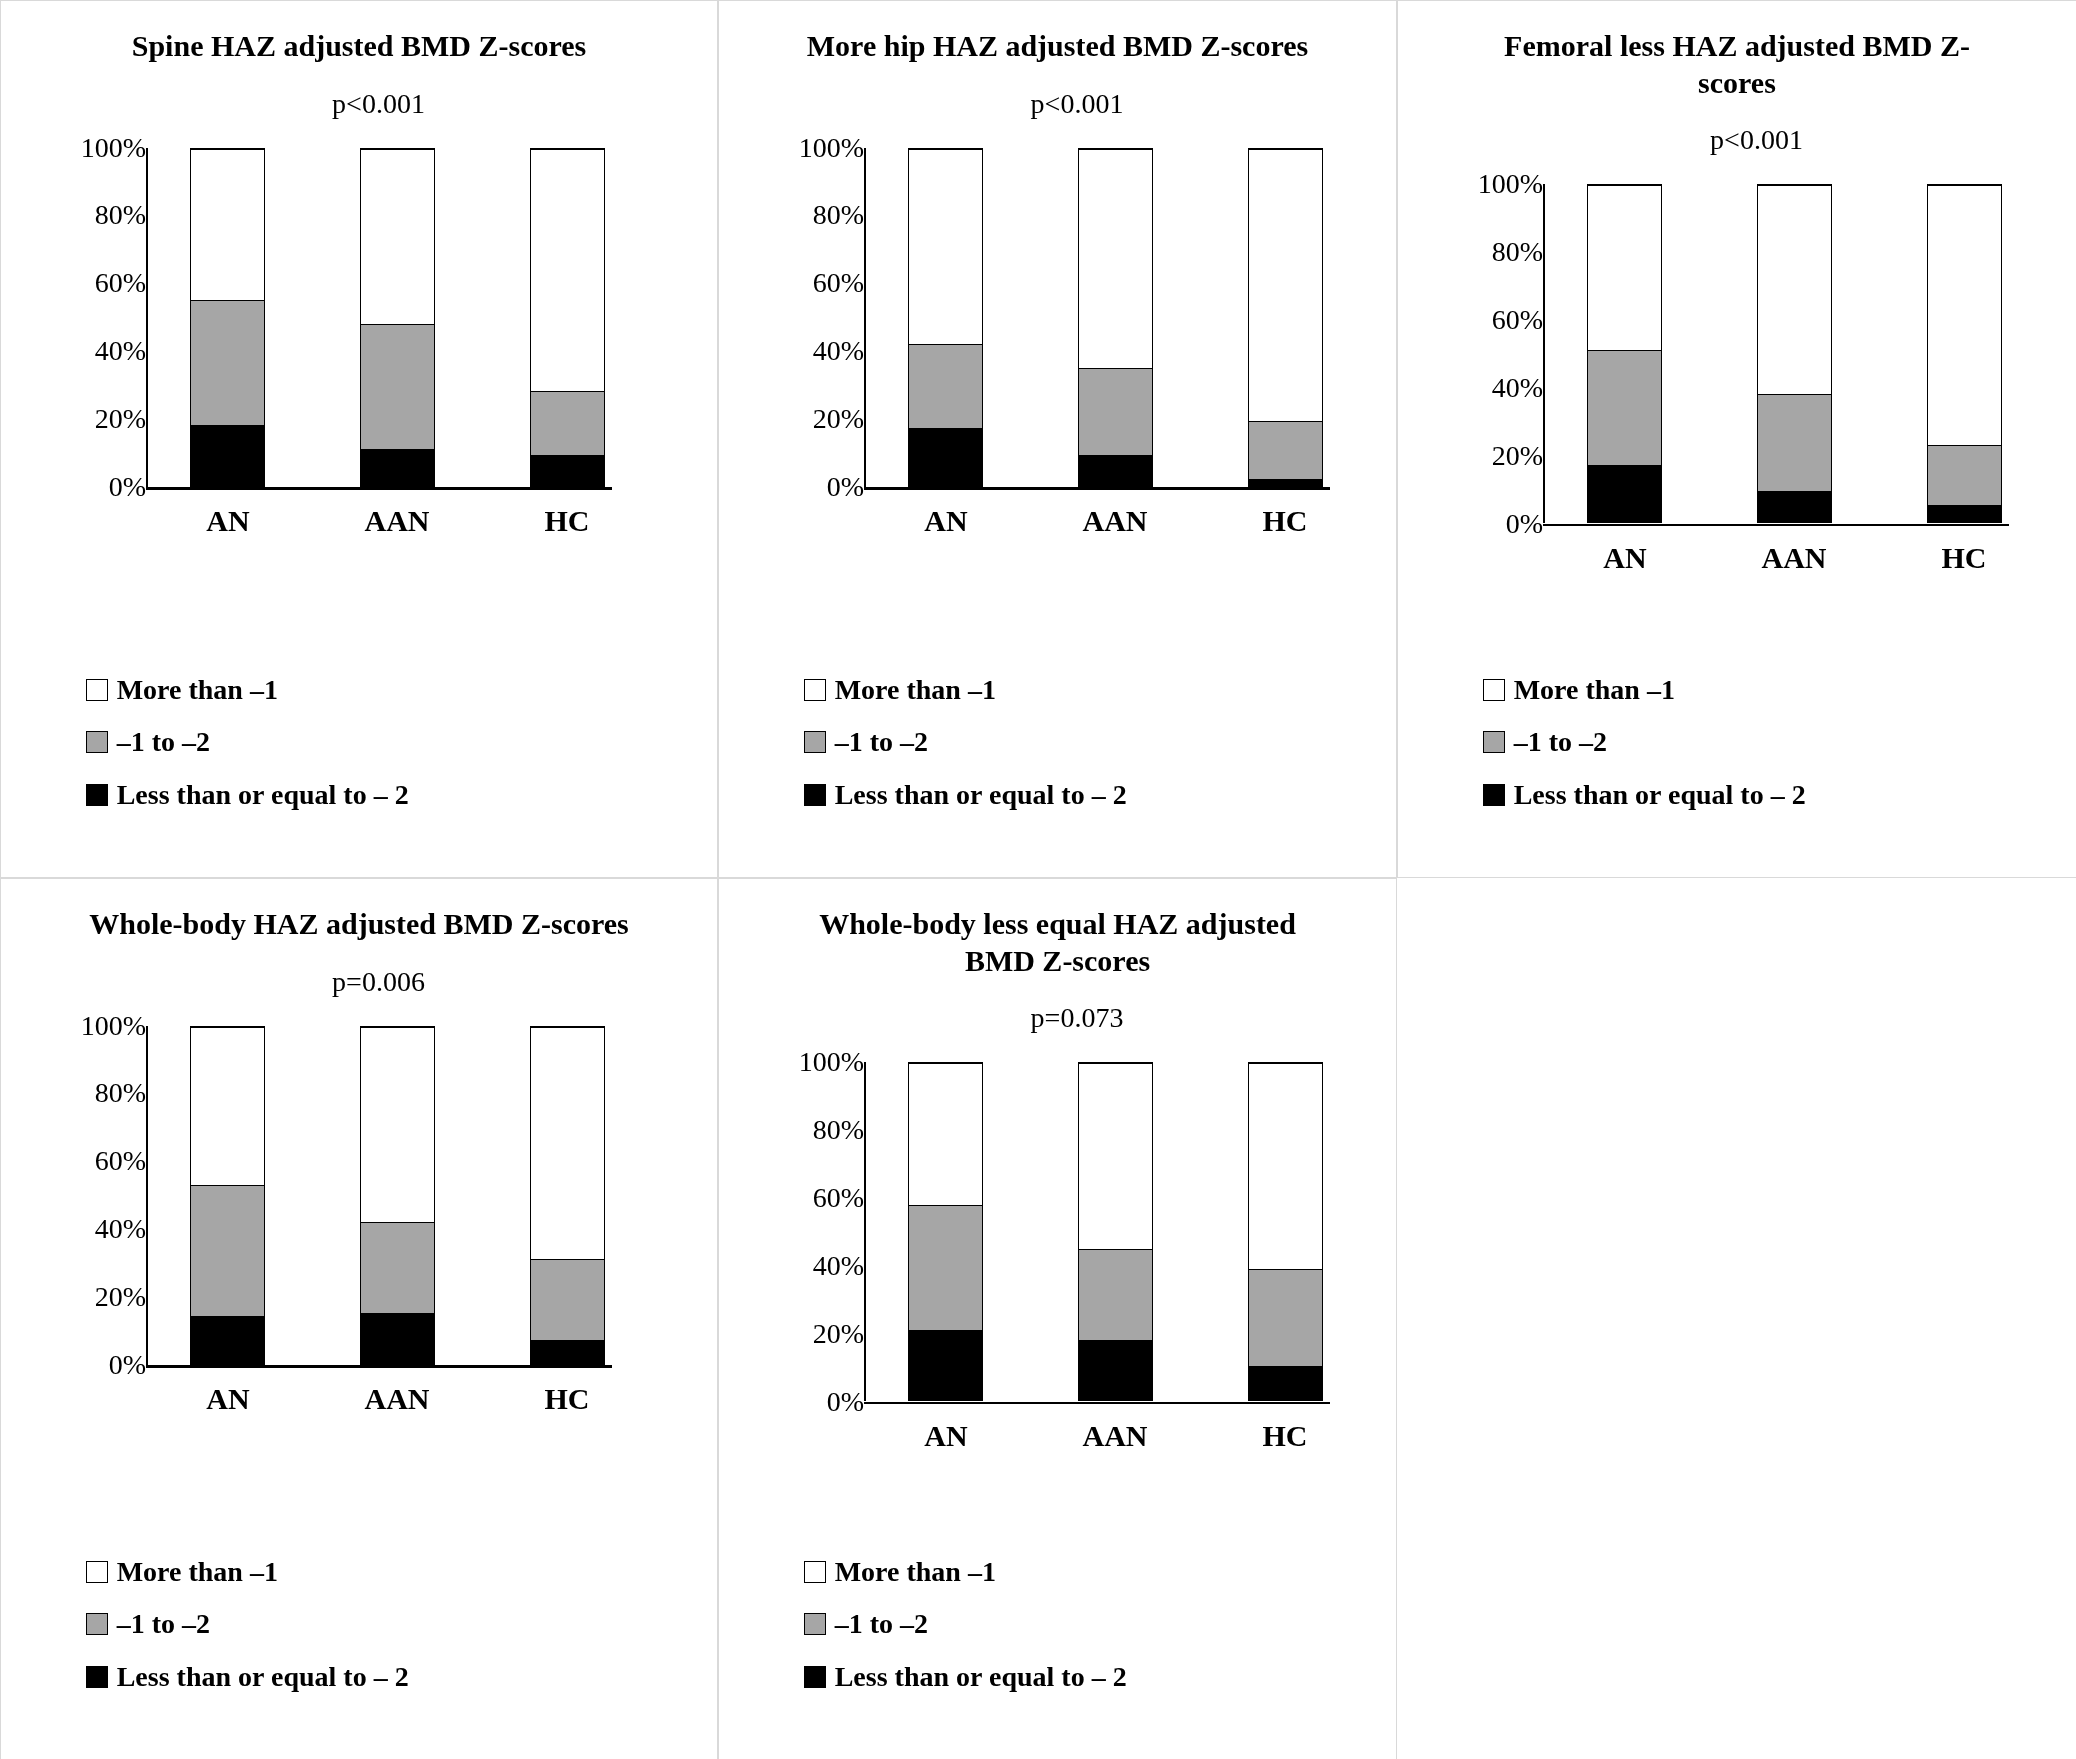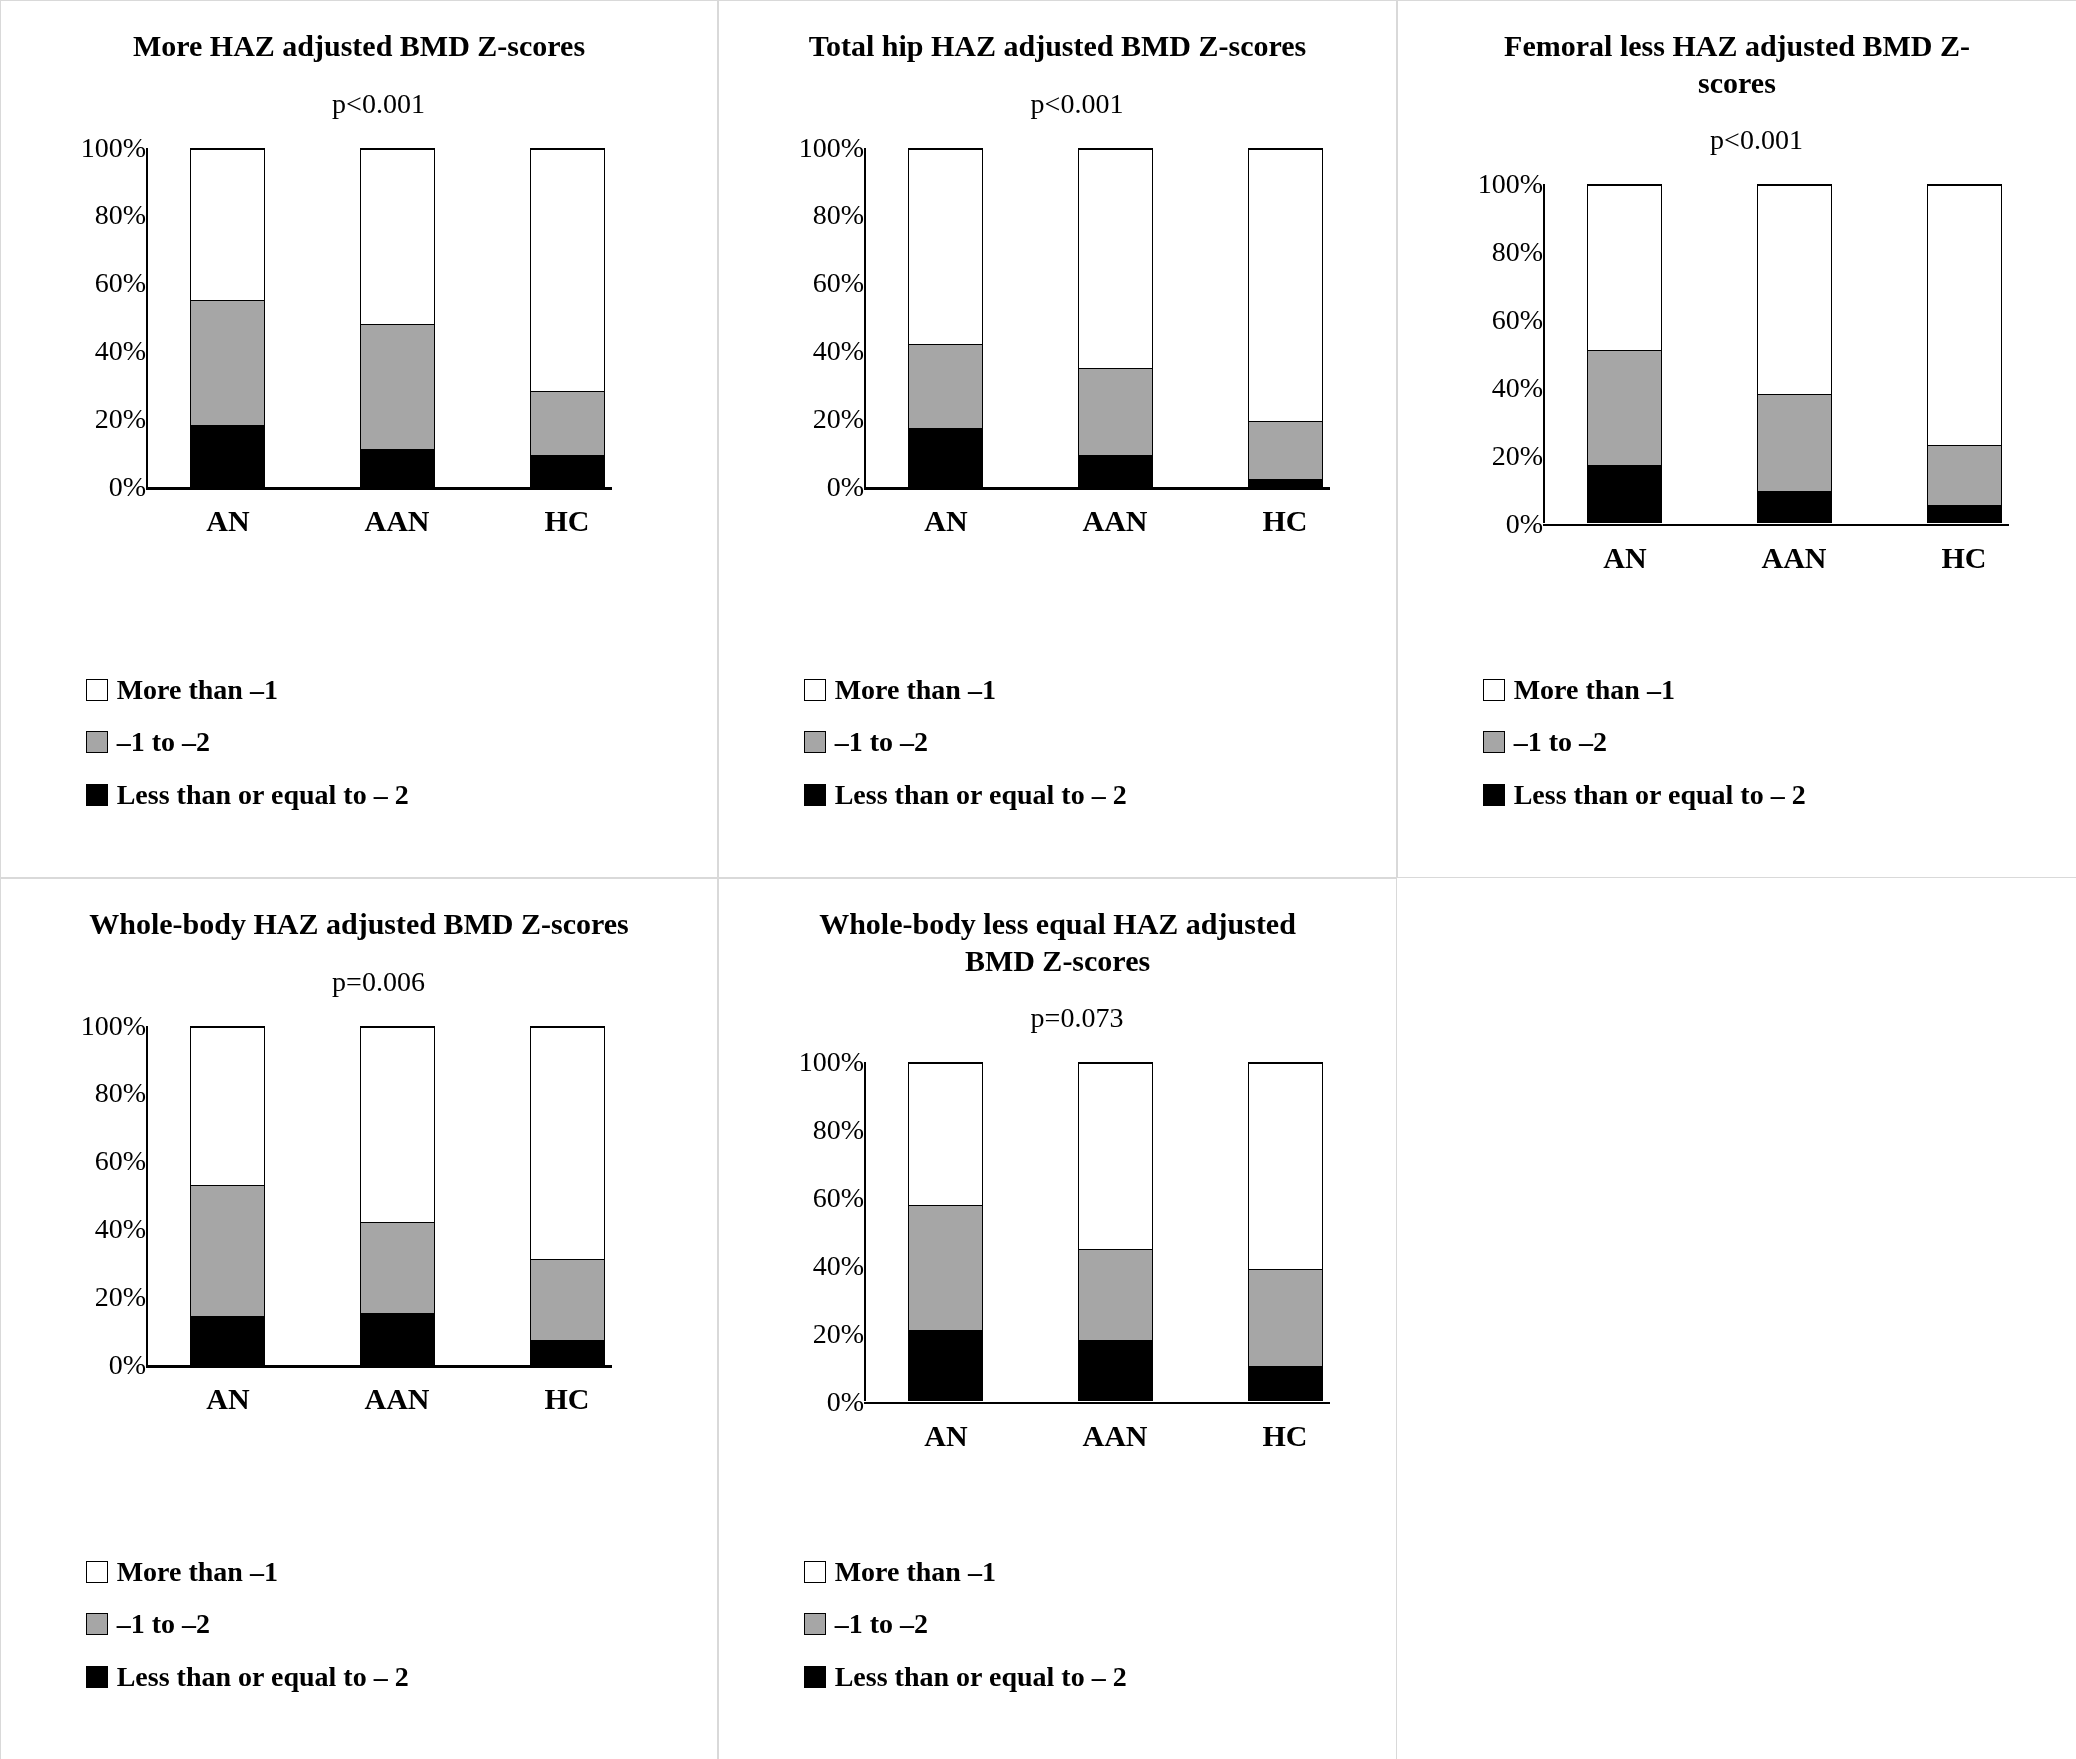--- a/index.html
+++ b/index.html
@@ -117,21 +117,21 @@
   }
   .sw-white { background: #ffffff; }
   .sw-gray  { background: #a6a6a6; }
   .sw-black { background: #000000; }
 </style>
 </head>
 <body>
 
 <div id="grid">
     <div class="panel">
-      <div class="panel-title">More HAZ adjusted BMD Z-scores</div>
+      <div class="panel-title">Spine HAZ adjusted BMD Z-scores</div>
       <div class="pvalue">p&lt;0.001</div>
       <div class="plot-area">
         <div class="axis-labels">
           <div class="ytick" style="top: 359px; width: 116px;">0%</div>
           <div class="ytick" style="top: 291px; width: 116px;">20%</div>
           <div class="ytick" style="top: 223px; width: 116px;">40%</div>
           <div class="ytick" style="top: 155px; width: 116px;">60%</div>
           <div class="ytick" style="top: 87px; width: 116px;">80%</div>
           <div class="ytick" style="top: 19.4px; width: 116px;">100%</div>
         </div>
@@ -165,21 +165,21 @@
           <span class="swatch sw-gray"></span>
           <span>–1 to –2</span>
         </div>
         <div class="legend-row">
           <span class="swatch sw-black"></span>
           <span>Less than or equal to – 2</span>
         </div>
       </div>
     </div>
     <div class="panel">
-      <div class="panel-title">Total hip HAZ adjusted BMD Z-scores</div>
+      <div class="panel-title">More hip HAZ adjusted BMD Z-scores</div>
       <div class="pvalue">p&lt;0.001</div>
       <div class="plot-area">
         <div class="axis-labels">
           <div class="ytick" style="top: 359px; width: 116px;">0%</div>
           <div class="ytick" style="top: 291px; width: 116px;">20%</div>
           <div class="ytick" style="top: 223px; width: 116px;">40%</div>
           <div class="ytick" style="top: 155px; width: 116px;">60%</div>
           <div class="ytick" style="top: 87px; width: 116px;">80%</div>
           <div class="ytick" style="top: 19.4px; width: 116px;">100%</div>
         </div>

